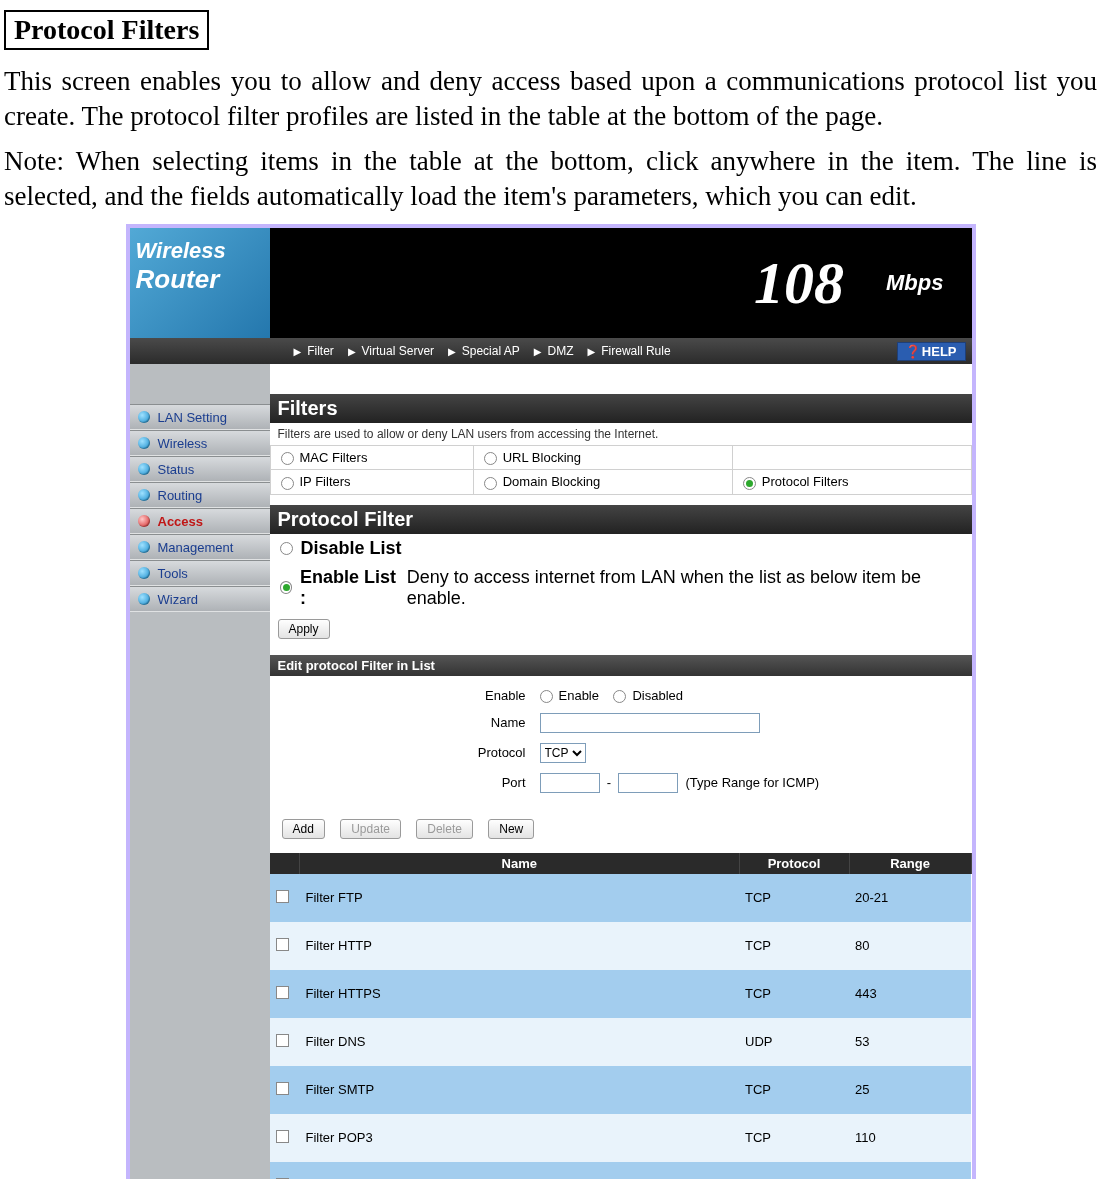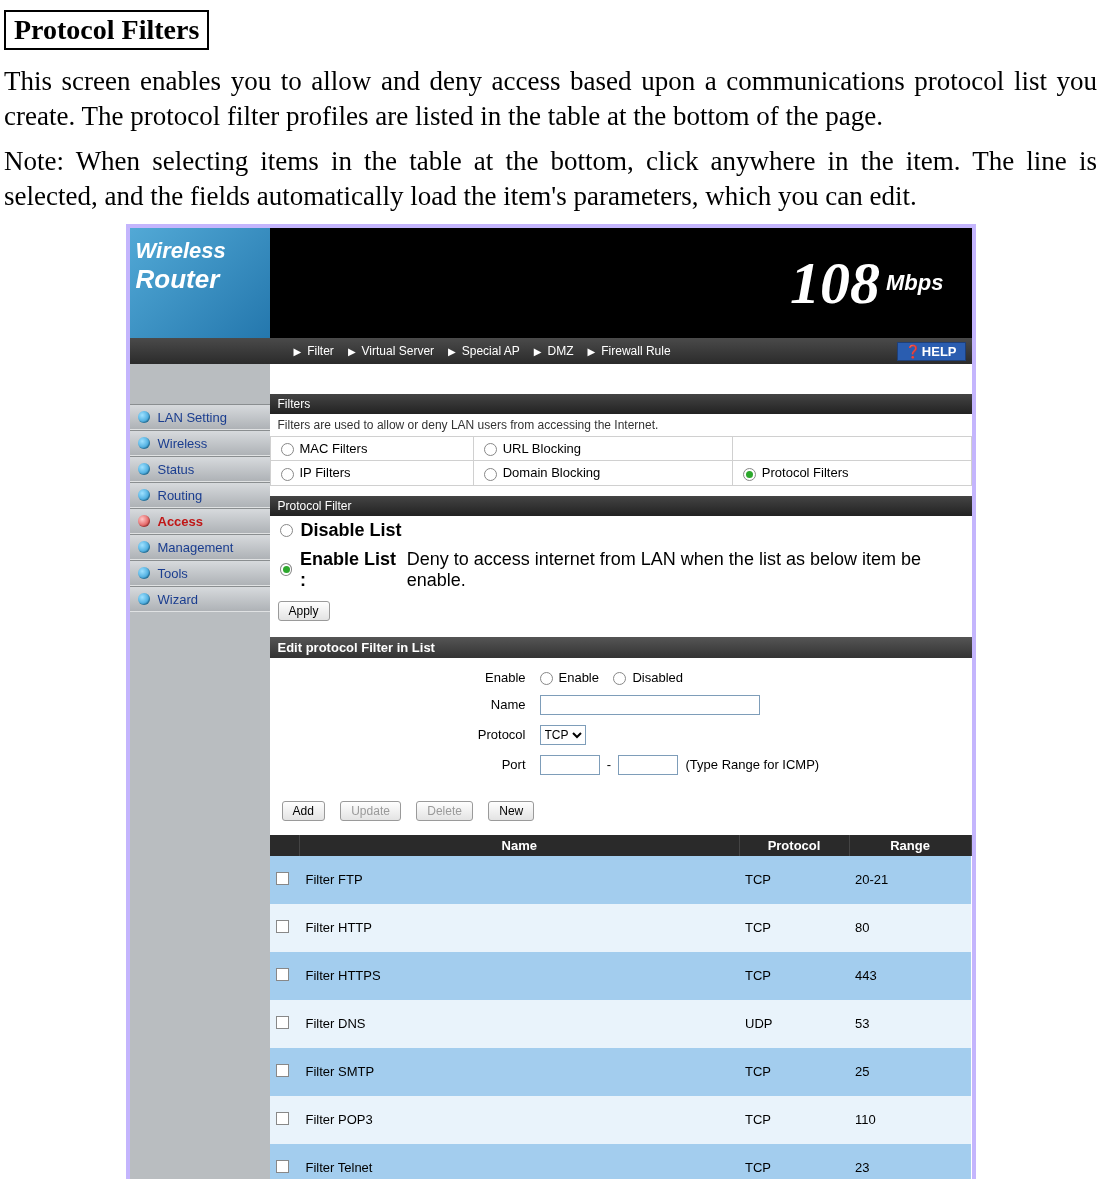--- a/index.html
+++ b/index.html
@@ -44,20 +44,21 @@
   }
   .banner-left .t1 { font-size: 22px; }
   .banner-left .t2 { font-size: 26px; }
   .banner-right {
     flex: 1;
     display: flex;
     align-items: center;
     justify-content: flex-end;
     padding-right: 28px;
     color: #fff;
+    gap: 36px;
   }
   .n108 {
     font-family: Georgia, serif;
     font-style: italic;
     font-weight: bold;
     font-size: 60px;
     line-height: 1;
     margin-right: 6px;
   }
   .mbps {
@@ -126,22 +127,22 @@
   }
   .side-item.active { color: #c01616; font-weight: bold; }
   .content {
     flex: 1;
     background: #fff;
     padding: 0;
   }
   .sectionbar {
     background: linear-gradient(#444, #222);
     color: #fff;
-    font-weight: normal;
-    font-size: 12px;
+    font-weight: bold;
+    font-size: 20px;
     padding: 3px 8px;
   }
   .sectionbar.sub {
     background: linear-gradient(#555, #333);
     font-size: 13px;
     font-weight: bold;
   }
   .desc {
     font-size: 12px;
     color: #333;

